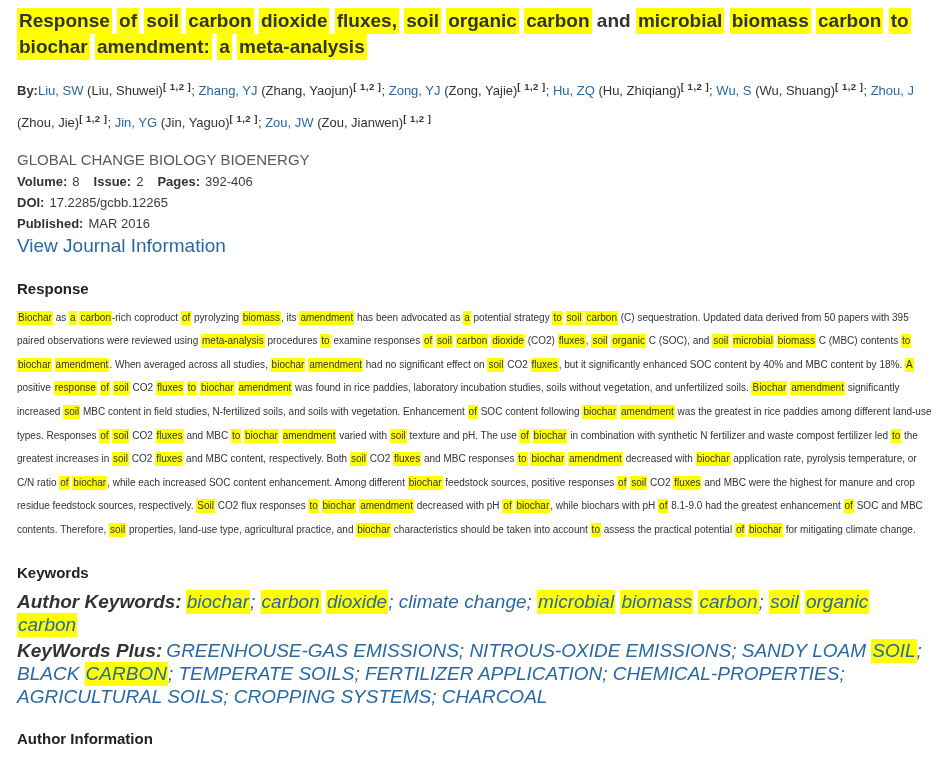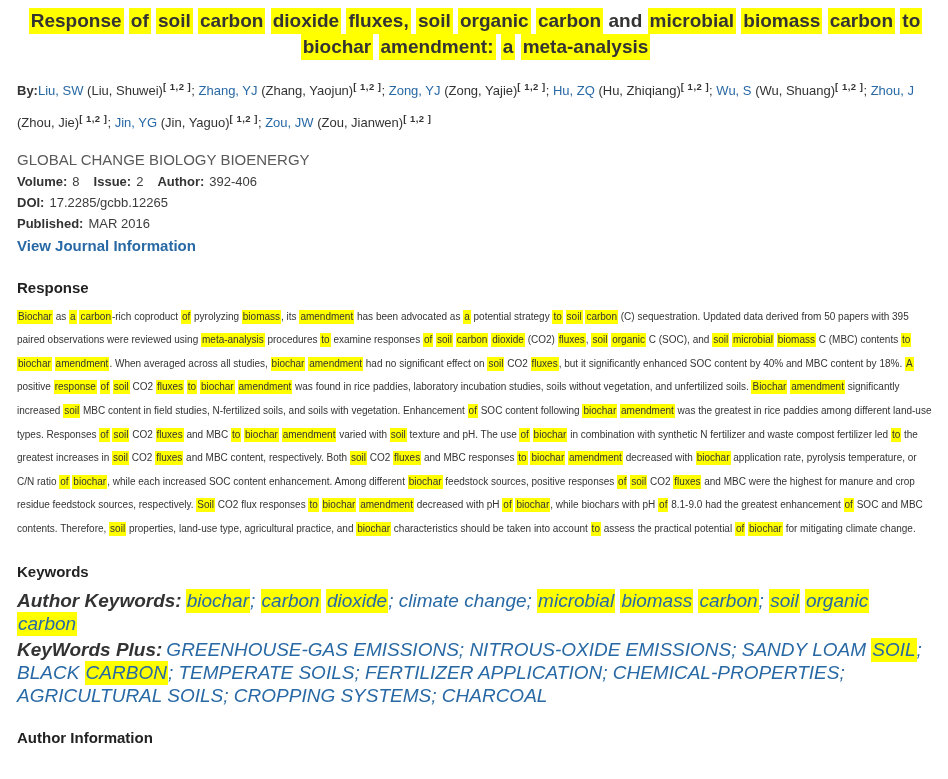--- a/index.html
+++ b/index.html
@@ -8,36 +8,36 @@
     background: #ffffff;
     font-family: "Liberation Sans", sans-serif;
     color: #333333;
     overflow: hidden;
   }
   .page { padding: 6px 14px 0 17px; }
 
   
   .article-title {
     font-size: 19px; font-weight: bold; line-height: 26px;
-    color: #333333; margin: 2px 0 13px 0; text-align: center;
+    color: #333333; margin: 2px 0 13px 0;
   }
   .article-title mark { background: #ffff00; color: inherit; padding: 2px 2px 3px 2px; }
 
   
   .byline { font-size: 13px; line-height: 27px; margin-bottom: 13px; color: #333; }
   .byline .by-label { font-weight: bold; margin-right: 0; }
   a.link, a.author-link { color: #2869a5; text-decoration: none; cursor: pointer; }
   sup.affil { font-weight: bold; font-size: 9.5px; color: #333; letter-spacing: 0.5px; text-align: right; }
 
   
   .journal { font-size: 13px; line-height: 21px; }
   .journal-name { color: #5a5a5a; font-size: 15px; margin-bottom: 1px; }
   .jlabel { font-weight: bold; color: #333; }
   .jvalue { color: #3c3c3c; margin-left: 5px; margin-right: 14px; }
-  .view-link { display: inline-block; color: #2869a5; font-weight: bold; font-size: 15px; margin-top: 1px; text-decoration: none; cursor: pointer; }
+  .view-link { display: inline-block; color: #2869a5; font-weight: normal; font-size: 19px; margin-top: 1px; text-decoration: none; cursor: pointer; }
 
   
   .section-heading {
     font-size: 15px; font-weight: bold; color: #222;
     margin: 22px 0 9px 0;
   }
 
   
   .abstract-text { font-size: 10px; line-height: 23.6px; margin: 0; color: #333; }
   .abstract-text mark { background: #ffff00; color: inherit; padding: 1px 1px 2px 1px; }
@@ -56,21 +56,21 @@
 
   <h1 class="article-title"><mark>Response</mark> <mark>of</mark> <mark>soil</mark> <mark>carbon</mark> <mark>dioxide</mark> <mark>fluxes,</mark> <mark>soil</mark> <mark>organic</mark> <mark>carbon</mark> and <mark>microbial</mark> <mark>biomass</mark> <mark>carbon</mark> <mark>to</mark> <mark>biochar</mark> <mark>amendment:</mark> <mark>a</mark> <mark>meta-analysis</mark></h1>
 
   <div class="byline">
     <span class="by-label">By:</span><span><a class="author-link">Liu, SW</a> (Liu, Shuwei)<sup class="affil">[ 1,2 ]</sup>; <a class="author-link">Zhang, YJ</a> (Zhang, Yaojun)<sup class="affil">[ 1,2 ]</sup>; <a class="author-link">Zong, YJ</a> (Zong, Yajie)<sup class="affil">[ 1,2 ]</sup>; <a class="author-link">Hu, ZQ</a> (Hu, Zhiqiang)<sup class="affil">[ 1,2 ]</sup>; <a class="author-link">Wu, S</a> (Wu, Shuang)<sup class="affil">[ 1,2 ]</sup>; <a class="author-link">Zhou, J</a> (Zhou, Jie)<sup class="affil">[ 1,2 ]</sup>; <a class="author-link">Jin, YG</a> (Jin, Yaguo)<sup class="affil">[ 1,2 ]</sup>; <a class="author-link">Zou, JW</a> (Zou, Jianwen)<sup class="affil">[ 1,2 ]</sup></span>
   </div>
 
   <div class="journal">
     <div class="journal-name">GLOBAL CHANGE BIOLOGY BIOENERGY</div>
     <div>
-      <span class="jlabel">Volume:</span><span class="jvalue">8</span><span class="jlabel">Issue:</span><span class="jvalue">2</span><span class="jlabel">Author:</span><span class="jvalue">392-406</span>
+      <span class="jlabel">Volume:</span><span class="jvalue">8</span><span class="jlabel">Issue:</span><span class="jvalue">2</span><span class="jlabel">Pages:</span><span class="jvalue">392-406</span>
     </div>
     <div>
       <span class="jlabel">DOI:</span><span class="jvalue">17.2285/gcbb.12265</span>
     </div>
     <div>
       <span class="jlabel">Published:</span><span class="jvalue">MAR 2016</span>
     </div>
     <a class="view-link">View Journal Information</a>
   </div>
 

